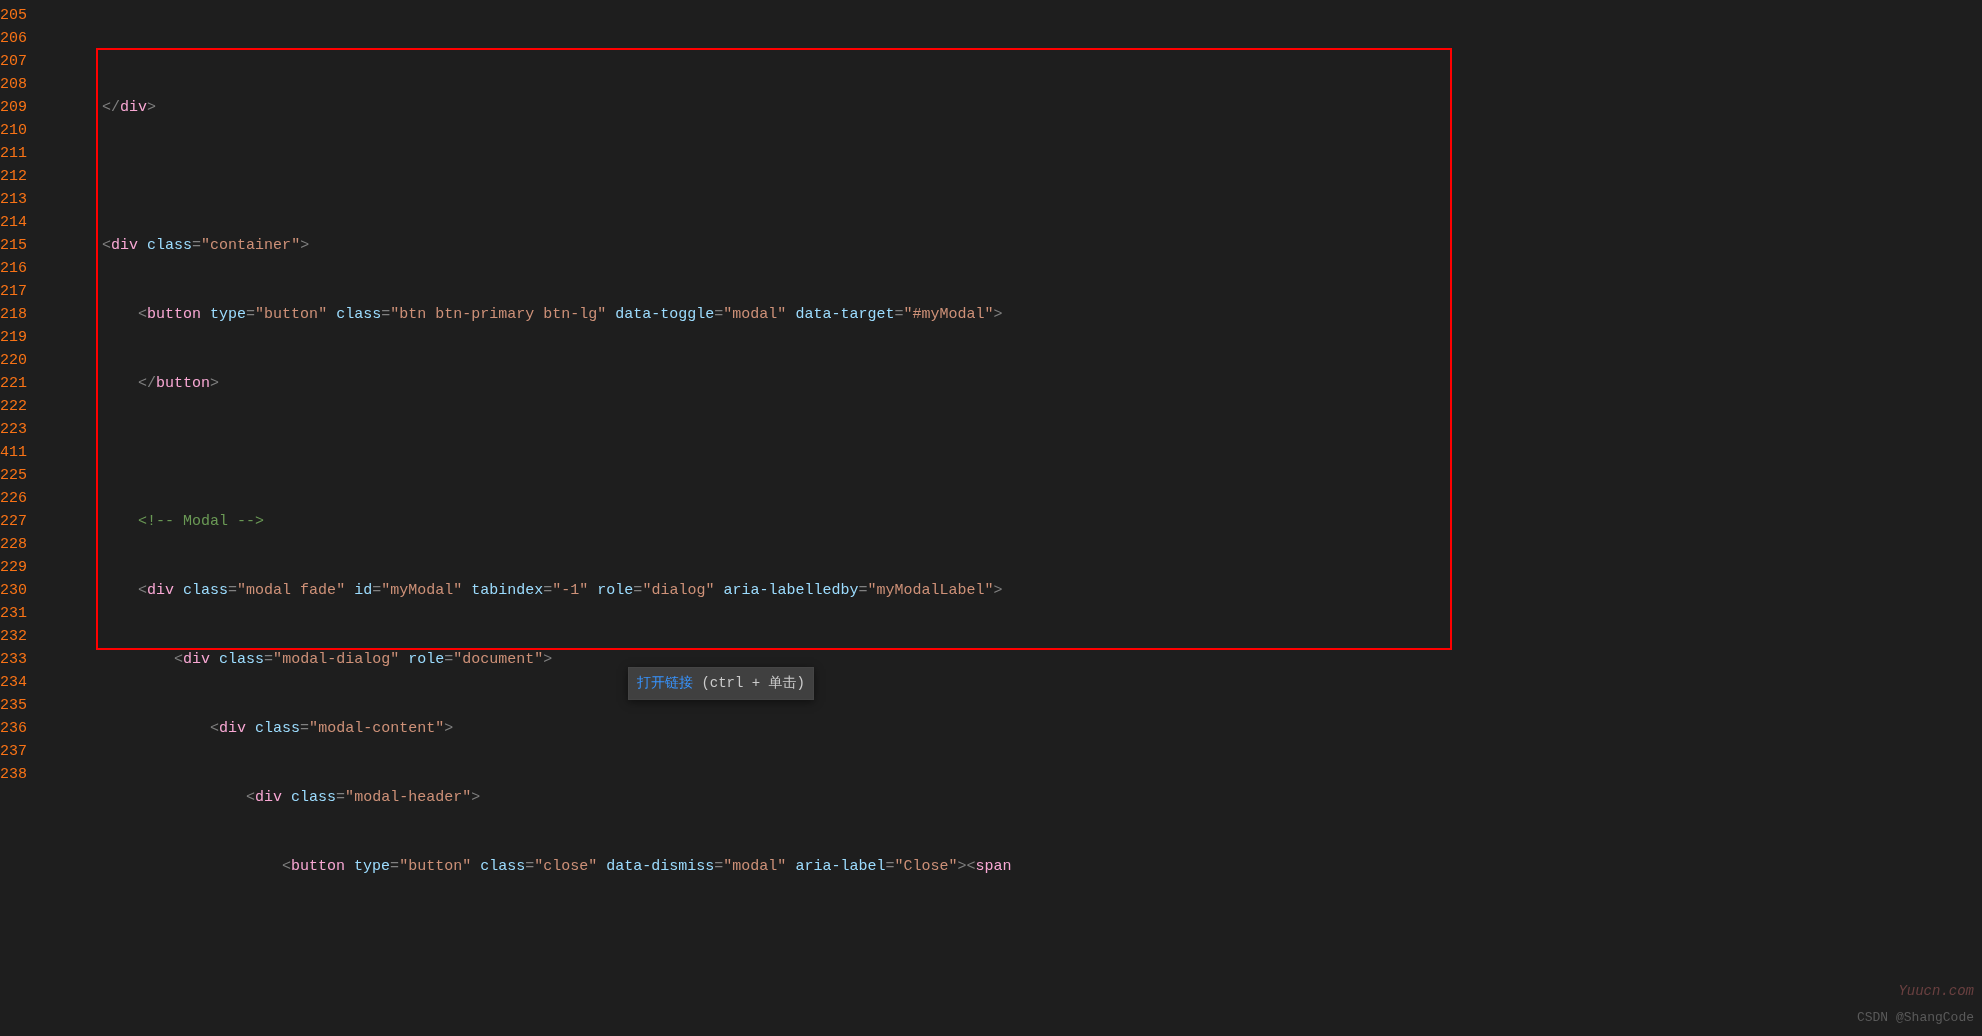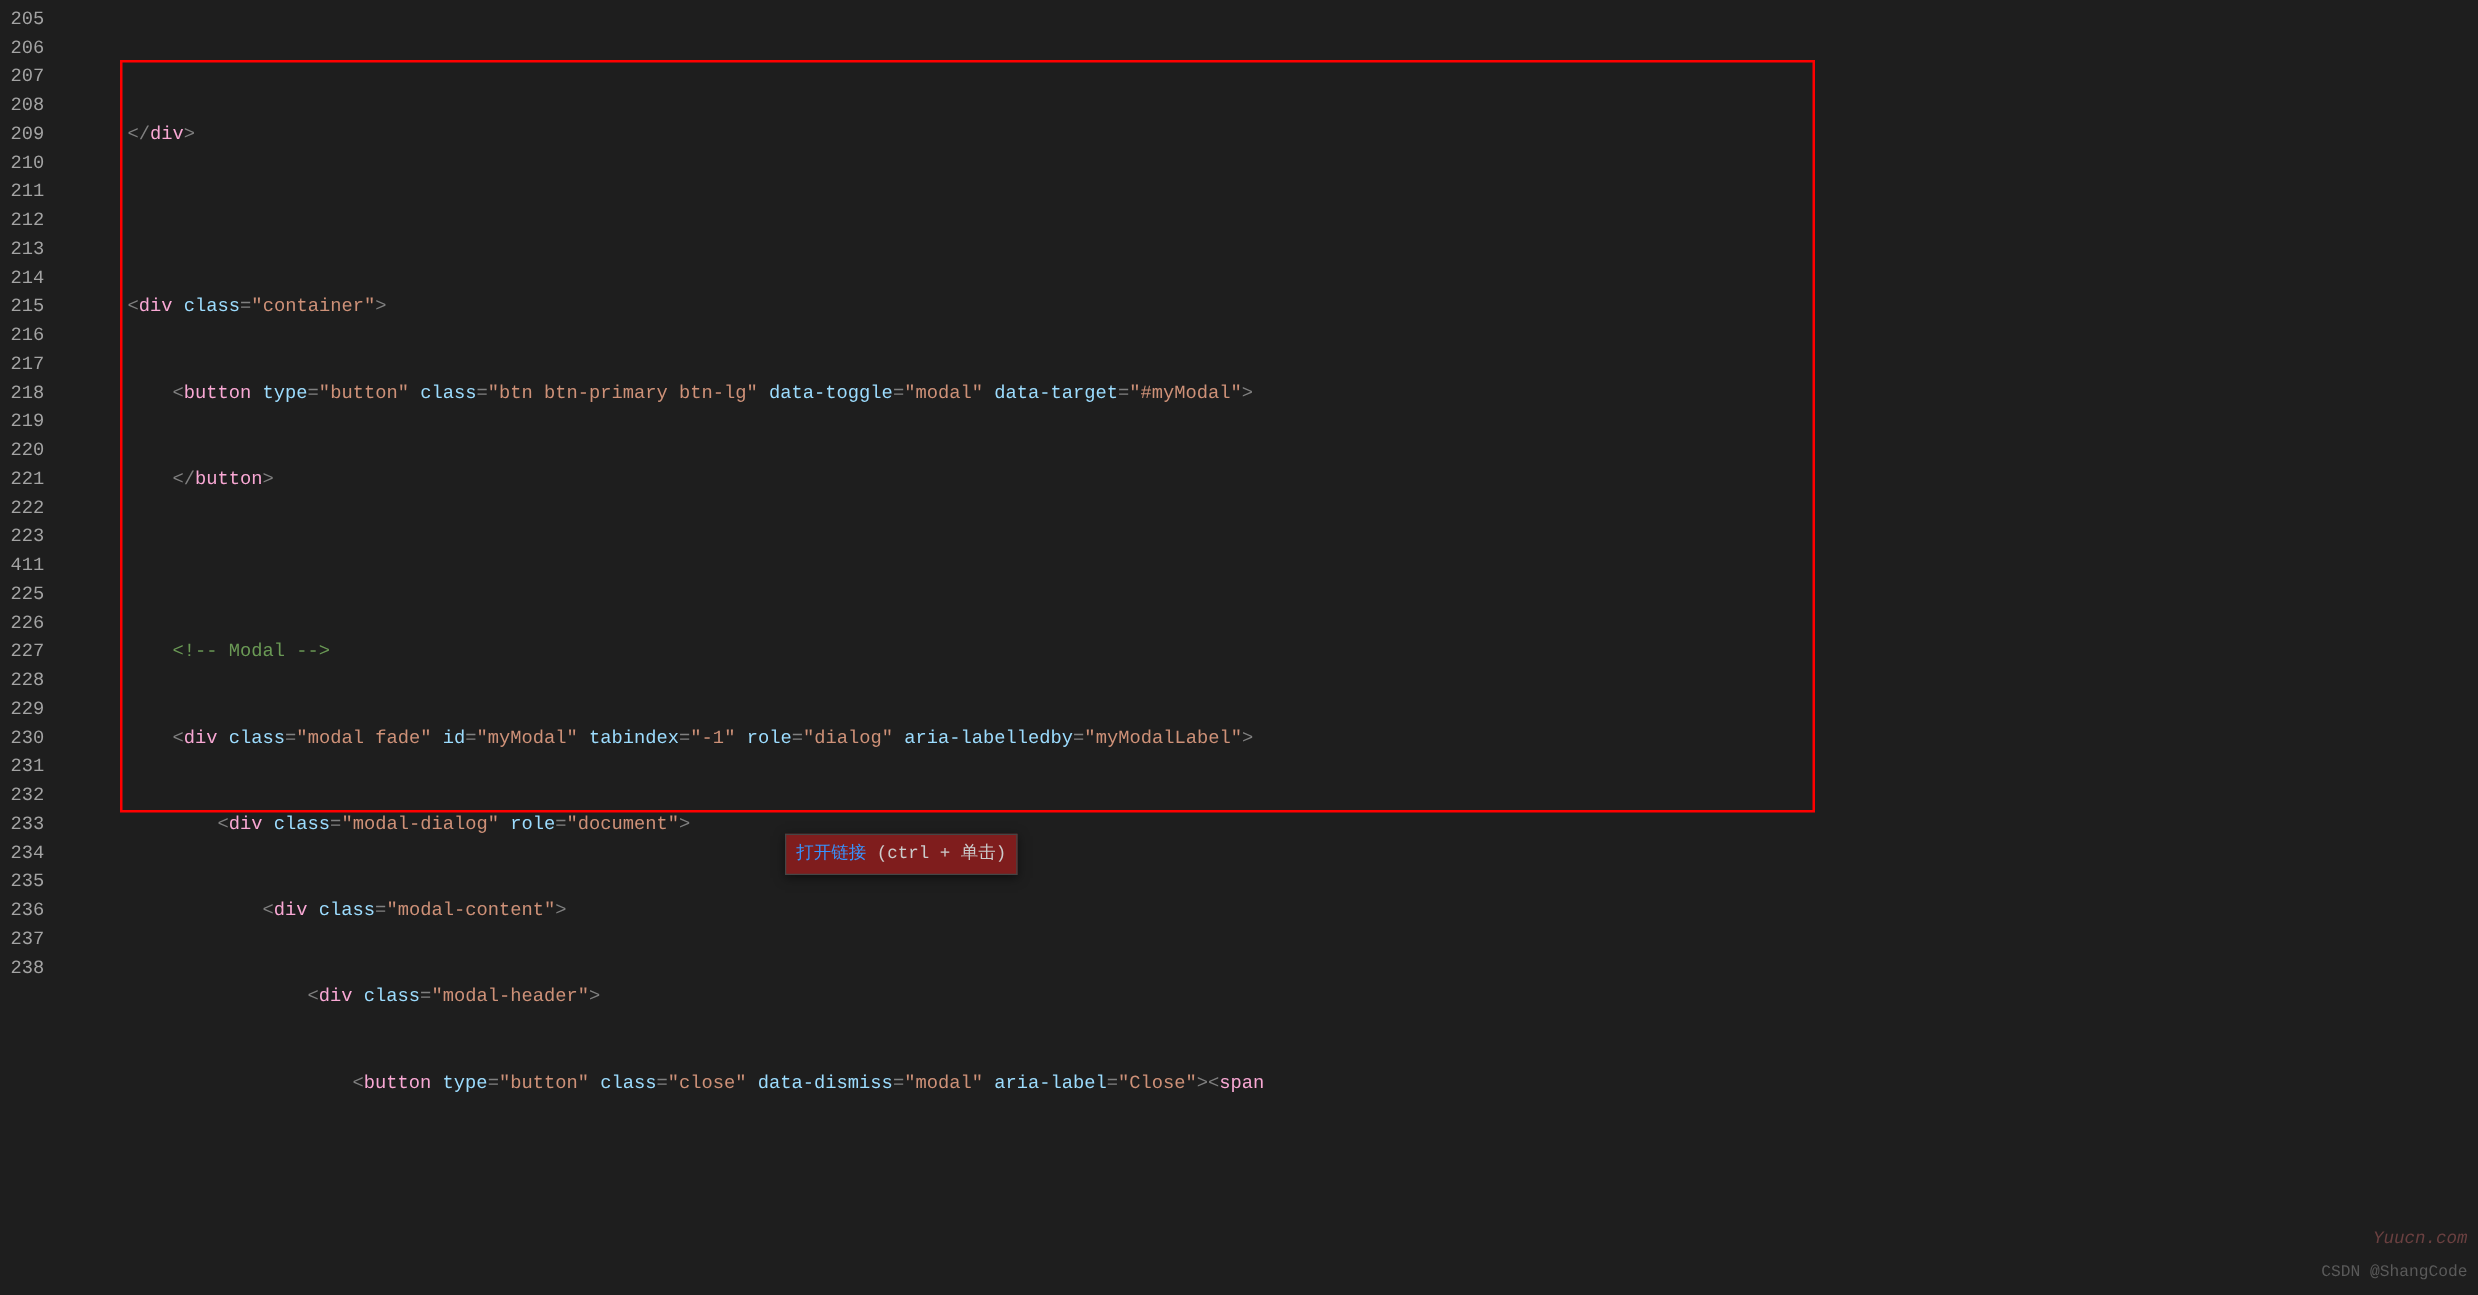--- a/index.html
+++ b/index.html
@@ -1,28 +1,28 @@
 <!DOCTYPE html>
 <html><head>
 <meta charset="utf-8">
 <style>
 html,body{margin:0;padding:0;background:#1e1e1e;color:#d4d4d4;font-family:Consolas,'Courier New',monospace;font-size:15px;line-height:23px;overflow:hidden;width:1982px;height:1036px}
 .editor{display:flex;height:100%}
-.gutter{width:66px;text-align:center;color:#a3a3a3;user-select:none;padding-top:4px;padding-right:22px;box-sizing:border-box}
+.gutter{width:66px;text-align:left;color:#f97316;user-select:none;padding-top:4px;padding-right:22px;box-sizing:border-box}
 .gutter div{height:23px}
 .code{position:relative;padding-top:4px;white-space:pre}
 .line{height:23px}
 .tok-tag{color:#f9a8d4}
 .tok-attr{color:#9cdcfe}
 .tok-str{color:#ce9178}
 .tok-txt{color:#d4d4d4}
 .tok-cmt{color:#6a9955}
 .tok-pun{color:#808080}
 .highlight-box{position:absolute;border:2px solid #ff0000;pointer-events:none}
-.tooltip{position:absolute;background:#7f1d1d;color:#cccccc;border:1px solid #454545;padding:4px 8px;font-size:14px;box-shadow:0 2px 8px rgba(0,0,0,.5);white-space:nowrap}
+.tooltip{position:absolute;background:#404040;color:#cccccc;border:1px solid #454545;padding:4px 8px;font-size:14px;box-shadow:0 2px 8px rgba(0,0,0,.5);white-space:nowrap}
 .tooltip .blue{color:#3794ff}
 .watermark-top{position:absolute;right:8px;color:#6a4040;font-style:italic;font-weight:normal;font-size:14px}
 .watermark-bot{position:absolute;right:8px;color:#5a5a5a;font-size:13px}
 </style>
 </head>
 <body>
 
 <div class="editor">
   <div class="gutter" id="gutter">
       <div>205</div>

